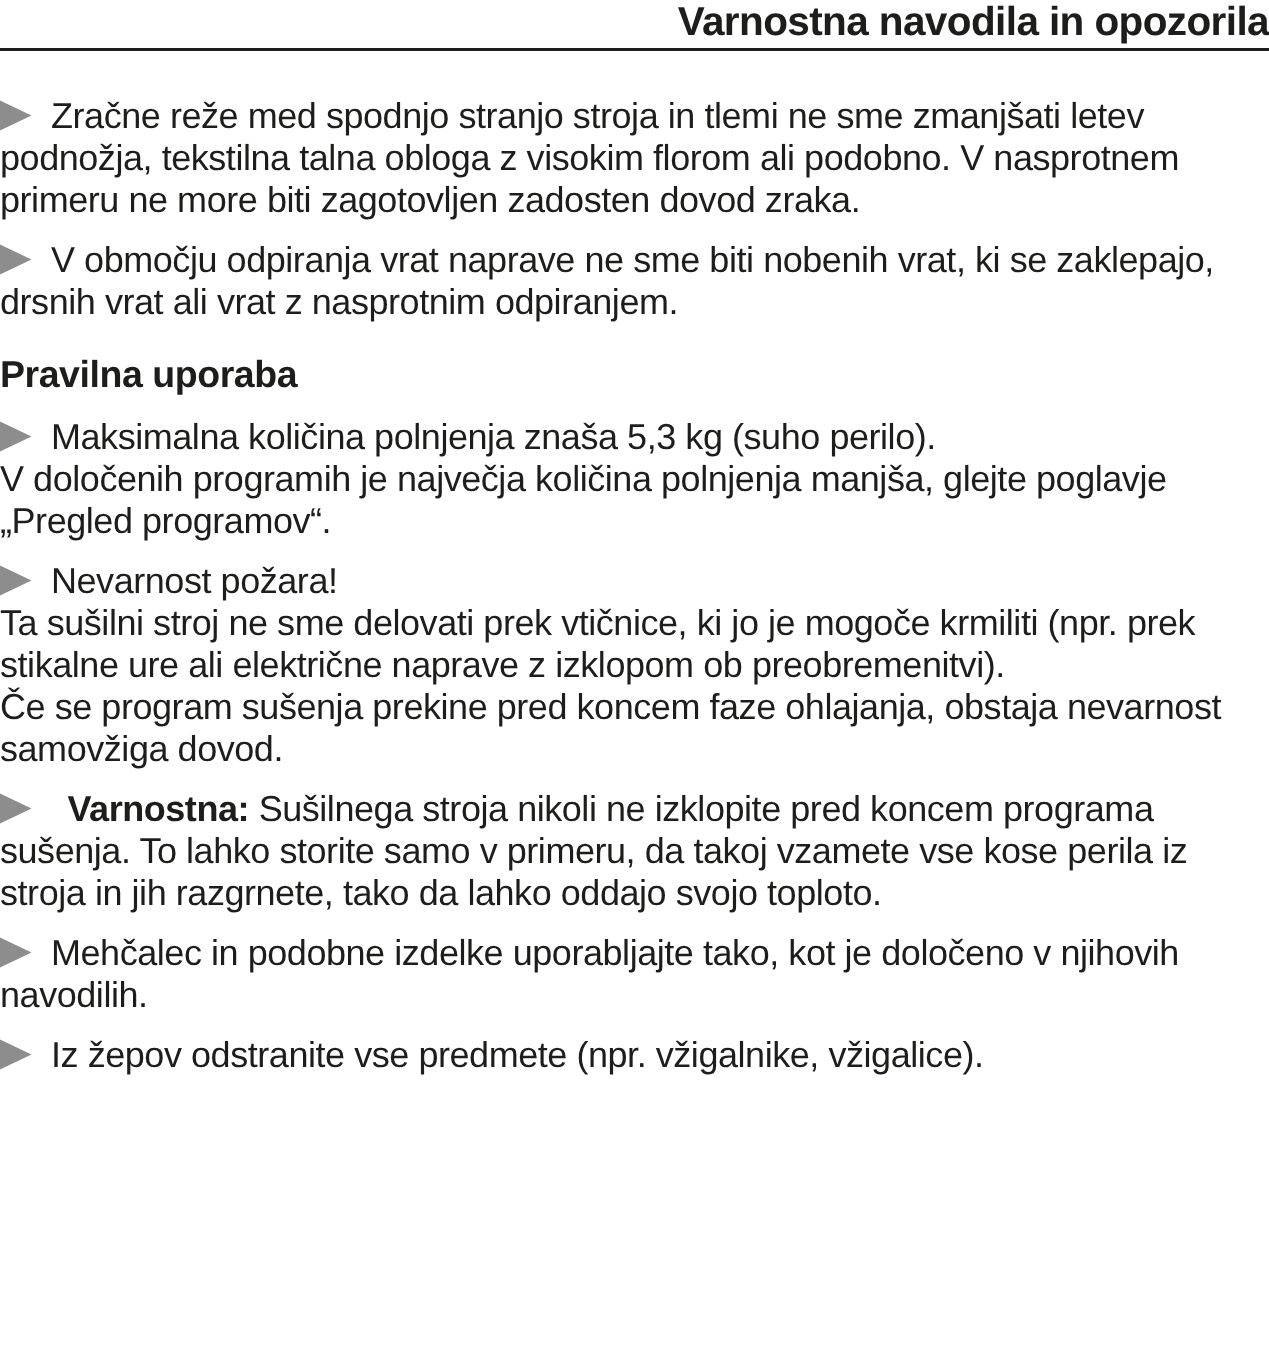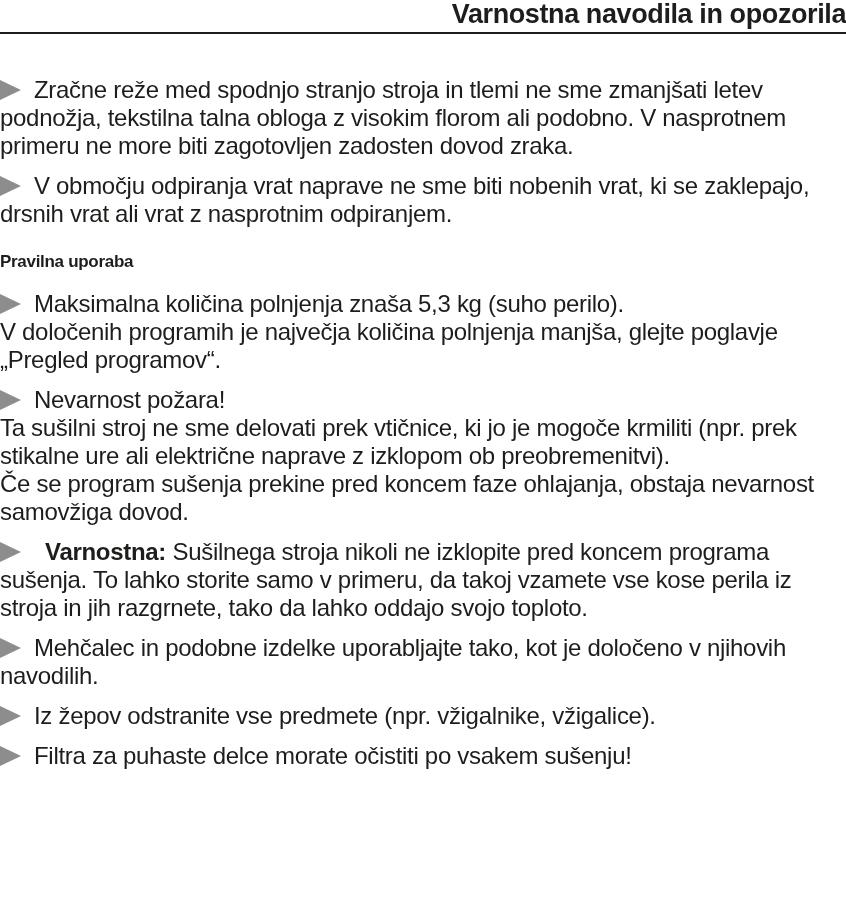--- a/index.html
+++ b/index.html
@@ -42,21 +42,20 @@
     border: none;
     border-top: 2px solid var(--rule-color);
     margin: 3px 0 0 0;
     width: 100%;
   }
   .content {
     padding-top: 30px;
     font-size: 24px;
     line-height: 28px;
     letter-spacing: -0.3px;
-    margin-top: 12px;
   }
   .para {
     margin: 0 0 12px 0;
   }
   .para-text {
     white-space: pre-line;
   }
   .bullet {
     display: inline-block;
     width: 0;
@@ -65,21 +64,21 @@
     border-bottom: 10px solid transparent;
     border-left: 21px solid var(--bullet-color);
     margin-right: 13px;
     vertical-align: -2px;
   }
   .bullet.wide {
     margin-right: 24px;
   }
   .section-heading {
     margin: 20px 0 14px 0;
-    font-size: 17px;
+    font-size: 25px;
     font-weight: bold;
     line-height: 28px;
     letter-spacing: -0.3px;
   }
   .bold-run { font-weight: bold; }
 </style>
 </head>
 <body>
 
 <div class="page">
@@ -105,18 +104,17 @@
       <p class="para"><span class="bullet"></span><span class="para-text">Nevarnost požara!
 Ta sušilni stroj ne sme delovati prek vtičnice, ki jo je mogoče krmiliti (npr. prek stikalne ure ali električne naprave z izklopom ob preobremenitvi).
 Če se program sušenja prekine pred koncem faze ohlajanja, obstaja nevarnost samovžiga dovod.</span></p>
 
       <p class="para"><span class="bullet wide"></span><span class="bold-run">Varnostna:</span> <span class="para-text">Sušilnega stroja nikoli ne izklopite pred koncem programa sušenja. To lahko storite samo v primeru, da takoj vzamete vse kose perila iz stroja in jih razgrnete, tako da lahko oddajo svojo toploto.</span></p>
 
       <p class="para"><span class="bullet"></span><span class="para-text">Mehčalec in podobne izdelke uporabljajte tako, kot je določeno v njihovih navodilih.</span></p>
 
       <p class="para"><span class="bullet"></span><span class="para-text">Iz žepov odstranite vse predmete (npr. vžigalnike, vžigalice).</span></p>
 
-      <p class="para"><span class="bullet"></span><span class="para-text">Filtra za puhaste delce morate očistiti po vsakem sušenju!</span></p>
 
     </section>
 
   </main>
 </div>
 
 </body></html>

